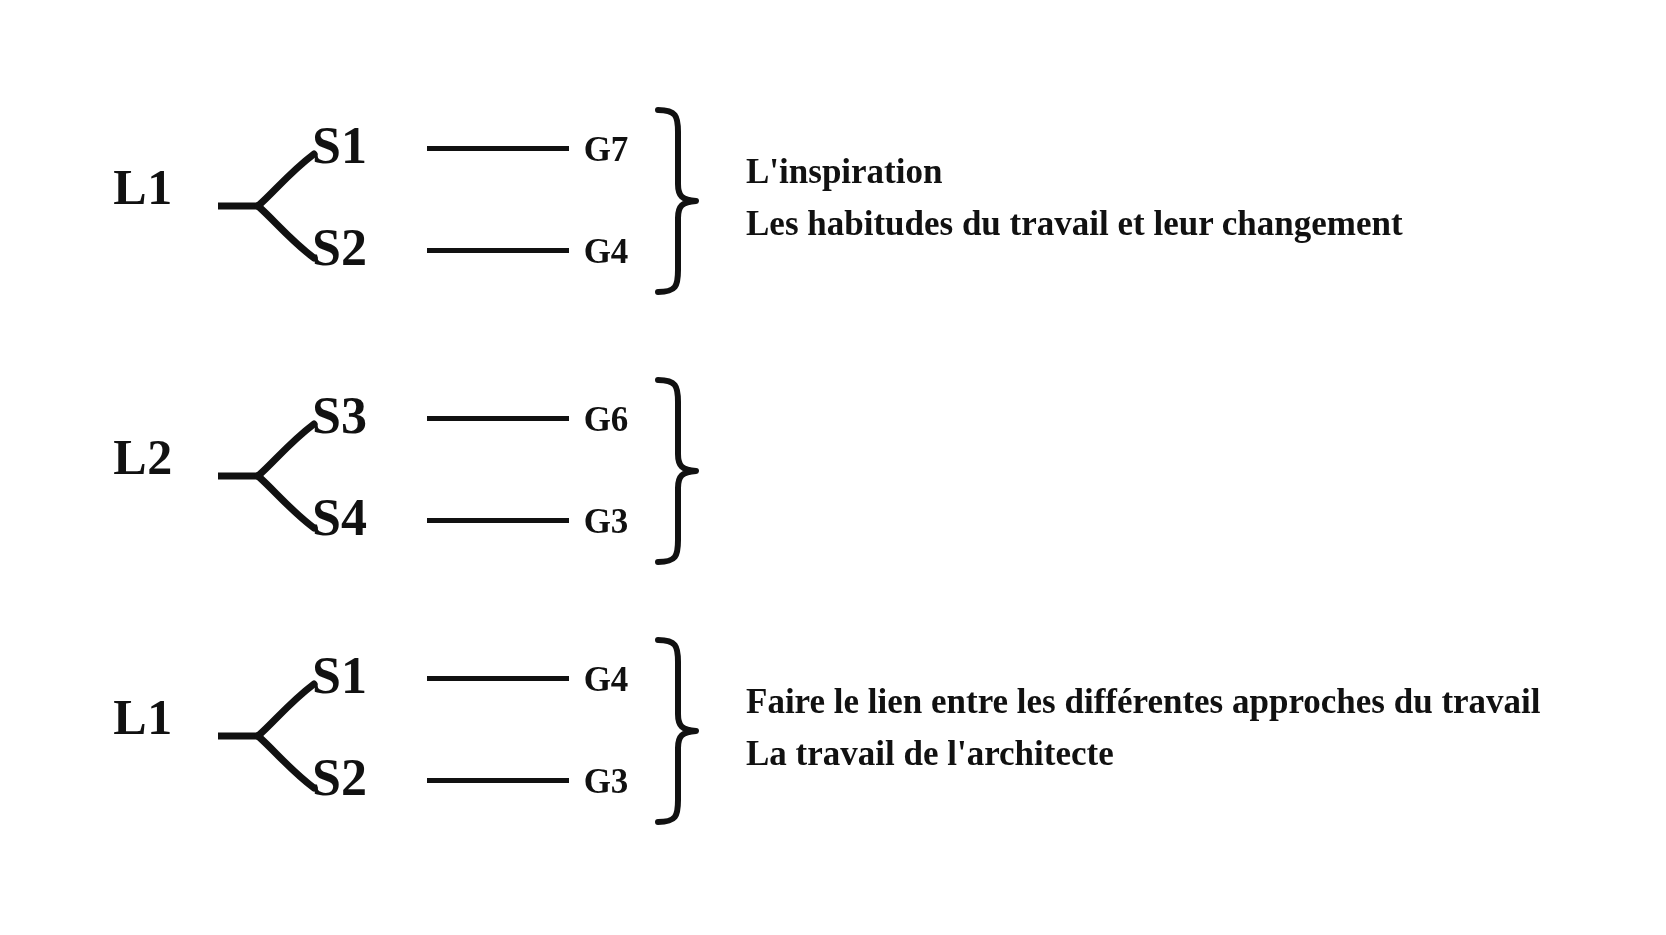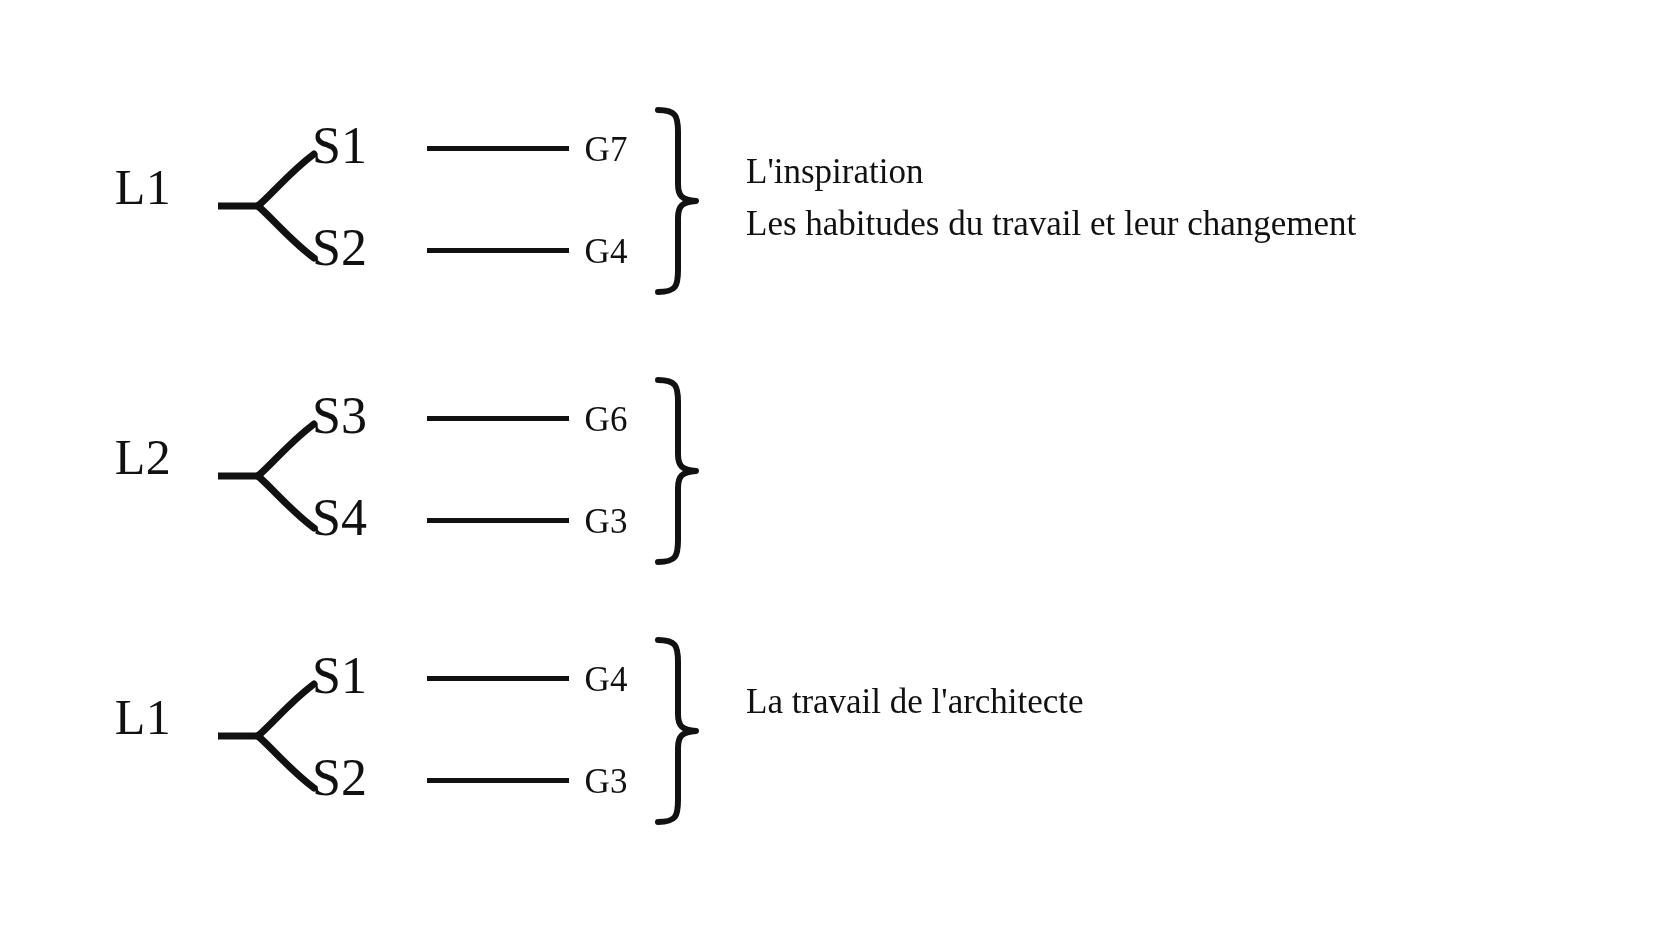--- a/index.html
+++ b/index.html
@@ -11,20 +11,21 @@
   body {
     font-family: "Liberation Serif", "DejaVu Serif", serif;
     color: #111111;
   }
   #canvas {
     position: relative;
     width: 1666px;
     height: 935px;
     background: #ffffff;
     overflow: hidden;
+    font-weight: bold;
   }
   .group {
     position: absolute;
     left: 0;
     width: 1666px;
   }
   .group-1 { top: 96px;  height: 210px; }
   .group-2 { top: 366px; height: 210px; }
   .group-3 { top: 626px; height: 210px; }
 
@@ -201,17 +202,18 @@
     <div class="g-label g-bottom">G3</div>
 
     <div class="brace">
       <svg viewBox="0 0 48 190" xmlns="http://www.w3.org/2000/svg">
         <path d="M 6 4 C 24 4, 26 10, 26 26 L 26 78 C 26 90, 30 94, 44 95
                  C 30 96, 26 100, 26 112 L 26 164 C 26 180, 24 186, 6 186" stroke="#111111" stroke-width="6" fill="none" stroke-linecap="round" stroke-linejoin="round"></path>
       </svg>
     </div>
 
     <div class="desc">
+      <div class="desc-line">Faire le lien entre les différentes approches du travail</div>
       <div class="desc-line">La travail de l'architecte</div>
     </div>
   </div>
 
 </div>
 
 </body></html>

